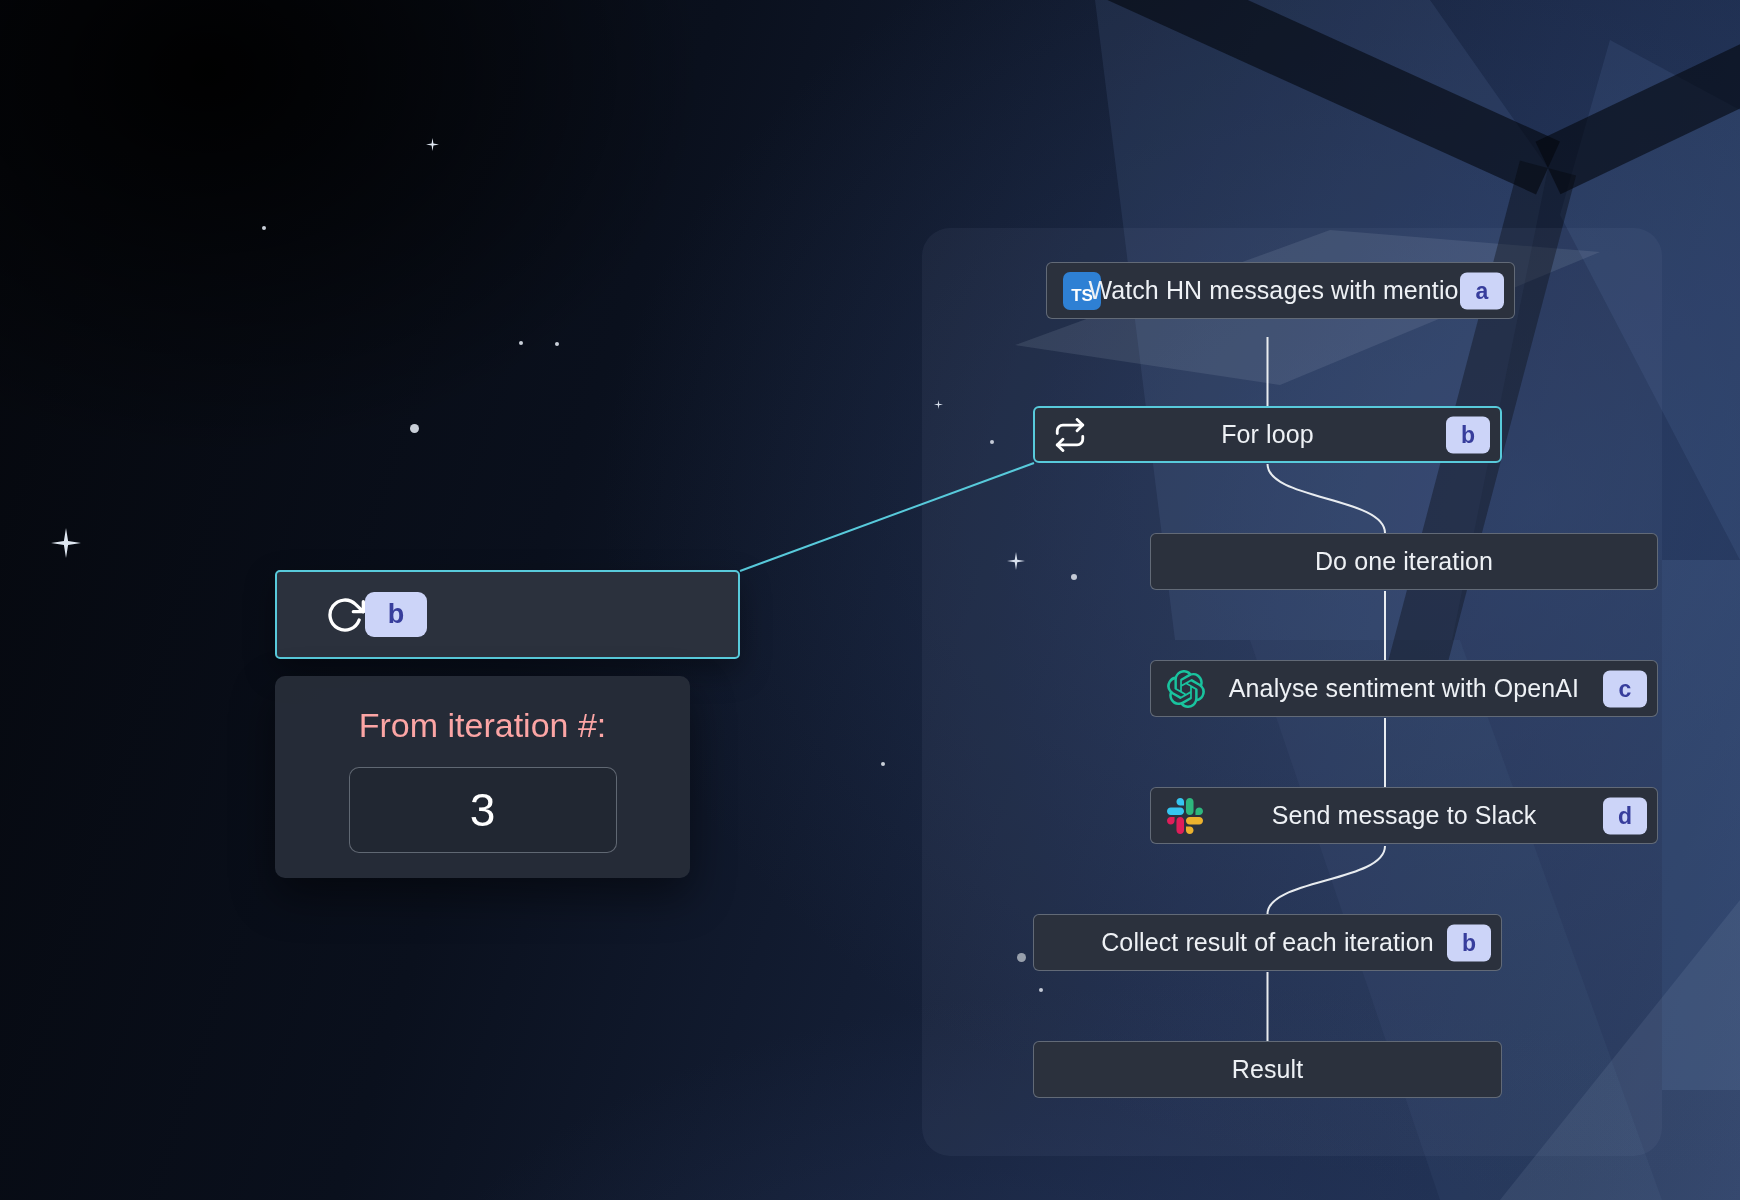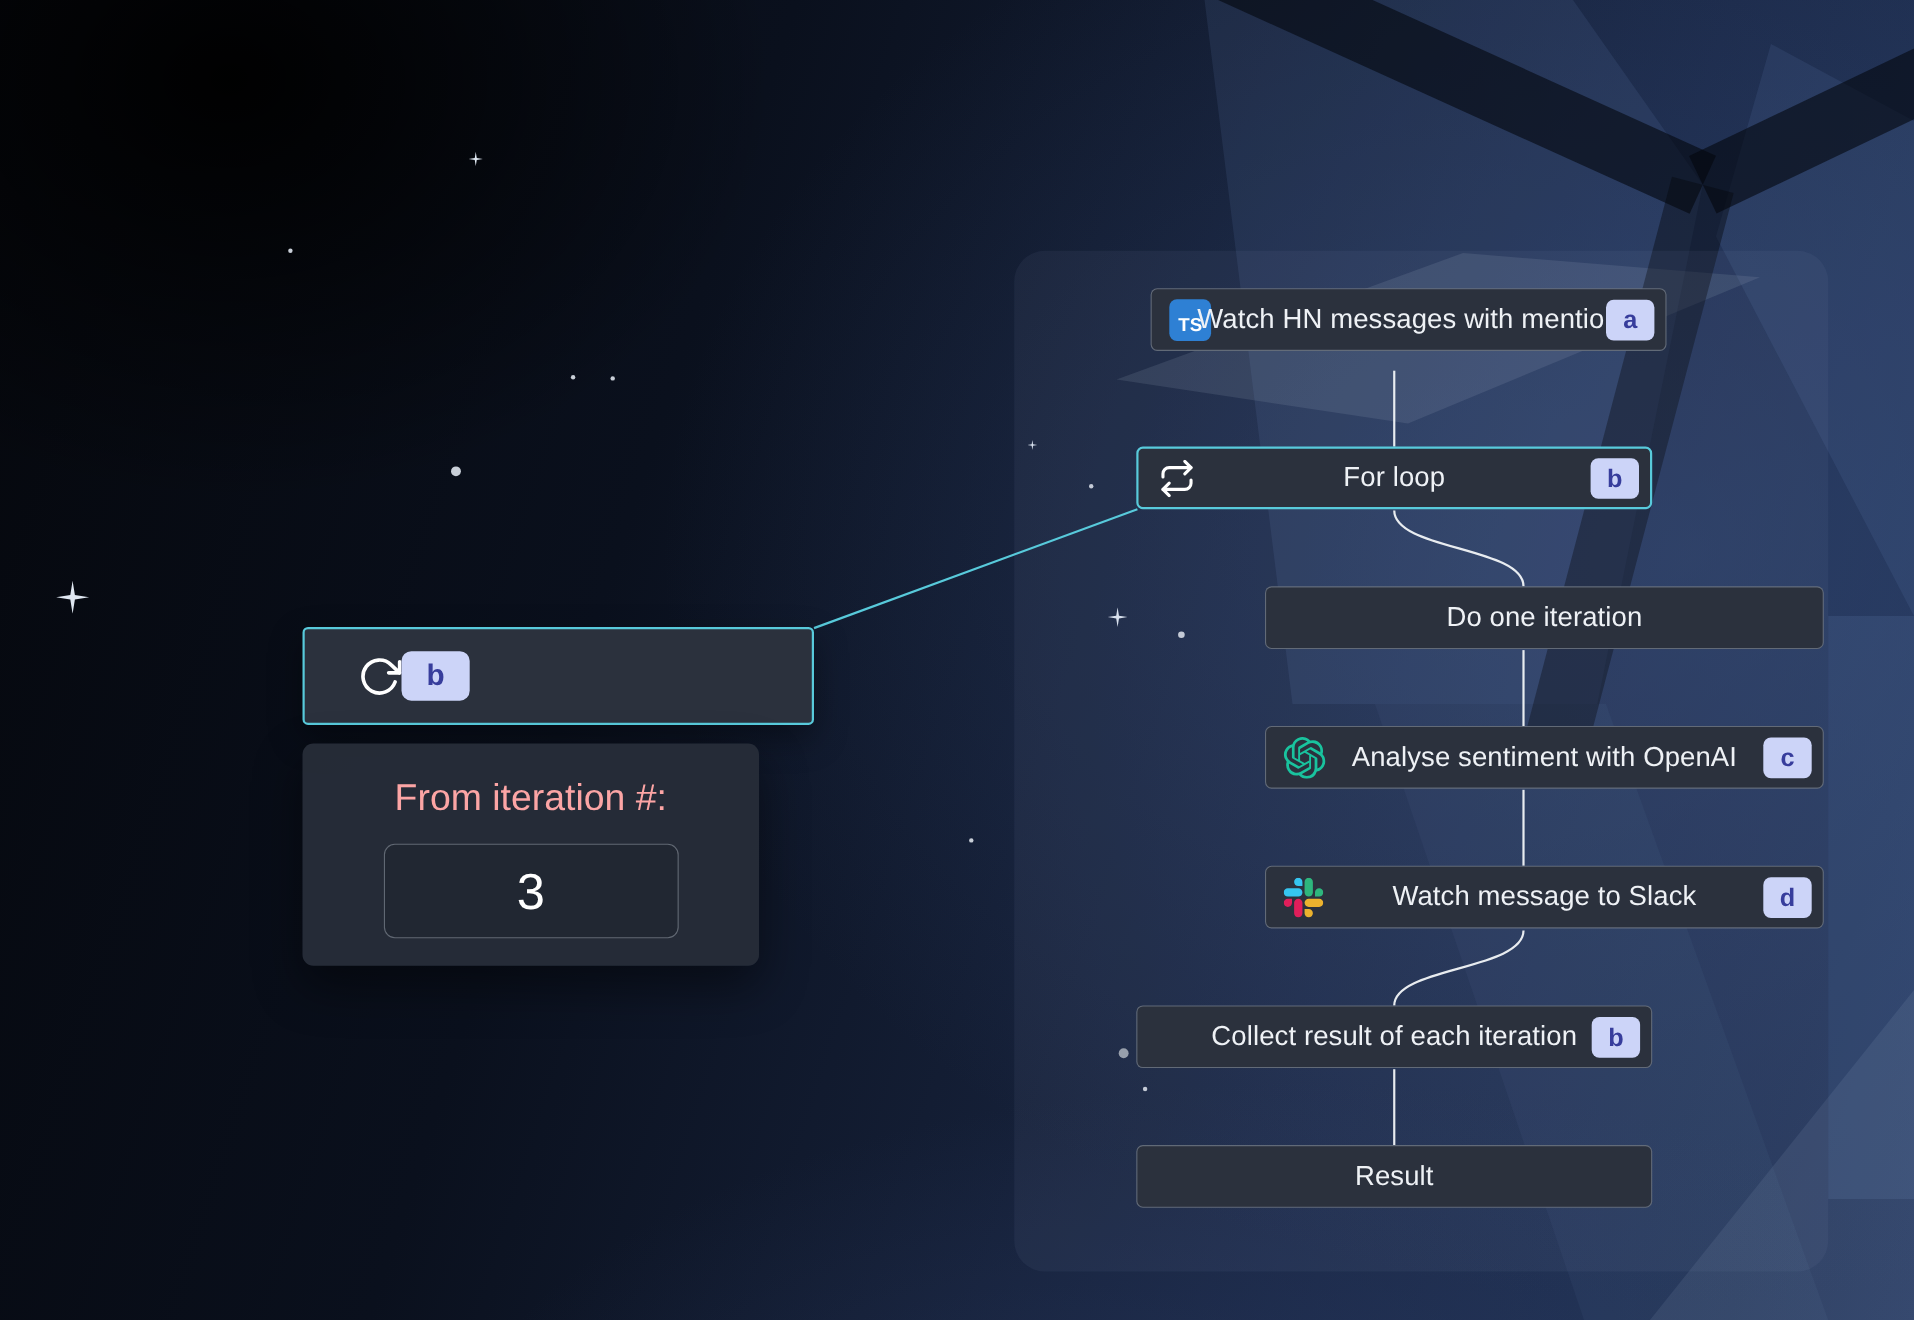--- a/index.html
+++ b/index.html
@@ -176,21 +176,21 @@
 
 <div class="node colB" style="top:787px;">
   <span class="nicon">
     <svg width="36" height="36" viewBox="0 0 122.8 122.8">
       <path fill="var(--slack-red,#e01e5a)" d="M25.8 77.6c0 7.1-5.8 12.9-12.9 12.9S0 84.7 0 77.6s5.8-12.9 12.9-12.9h12.9v12.9zM32.3 77.6c0-7.1 5.8-12.9 12.9-12.9s12.9 5.8 12.9 12.9v32.3c0 7.1-5.8 12.9-12.9 12.9s-12.9-5.8-12.9-12.9V77.6z"></path>
       <path fill="var(--slack-blue,#36c5f0)" d="M45.2 25.8c-7.1 0-12.9-5.8-12.9-12.9S38.1 0 45.2 0s12.9 5.8 12.9 12.9v12.9H45.2zM45.2 32.3c7.1 0 12.9 5.8 12.9 12.9s-5.8 12.9-12.9 12.9H12.9C5.8 58.1 0 52.3 0 45.2s5.8-12.9 12.9-12.9h32.3z"></path>
       <path fill="var(--slack-green,#2eb67d)" d="M97 45.2c0-7.1 5.8-12.9 12.9-12.9s12.9 5.8 12.9 12.9-5.8 12.9-12.9 12.9H97V45.2zM90.5 45.2c0 7.1-5.8 12.9-12.9 12.9s-12.9-5.8-12.9-12.9V12.9C64.7 5.8 70.5 0 77.6 0s12.9 5.8 12.9 12.9v32.3z"></path>
       <path fill="var(--slack-yellow,#ecb22e)" d="M77.6 97c7.1 0 12.9 5.8 12.9 12.9s-5.8 12.9-12.9 12.9-12.9-5.8-12.9-12.9V97h12.9zM77.6 90.5c-7.1 0-12.9-5.8-12.9-12.9s5.8-12.9 12.9-12.9h32.3c7.1 0 12.9 5.8 12.9 12.9s-5.8 12.9-12.9 12.9H77.6z"></path>
     </svg>
   </span>
-  <span class="nlabel">Watch message to Slack</span>
+  <span class="nlabel">Send message to Slack</span>
   <span class="nbadge">d</span>
 </div>
 
 <div class="node colA" style="top:914px;">
   <span class="nlabel">Collect result of each iteration</span>
   <span class="nbadge">b</span>
 </div>
 
 <div class="node colA" style="top:1041px;">
   <span class="nlabel">Result</span>

